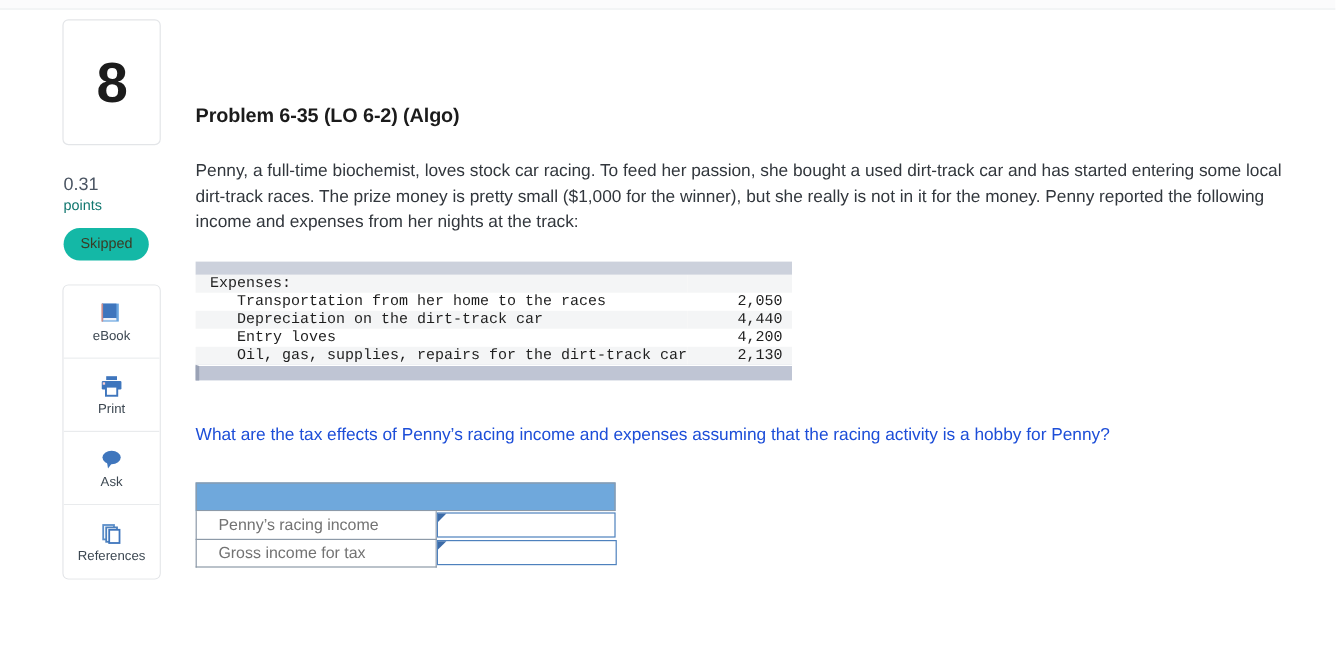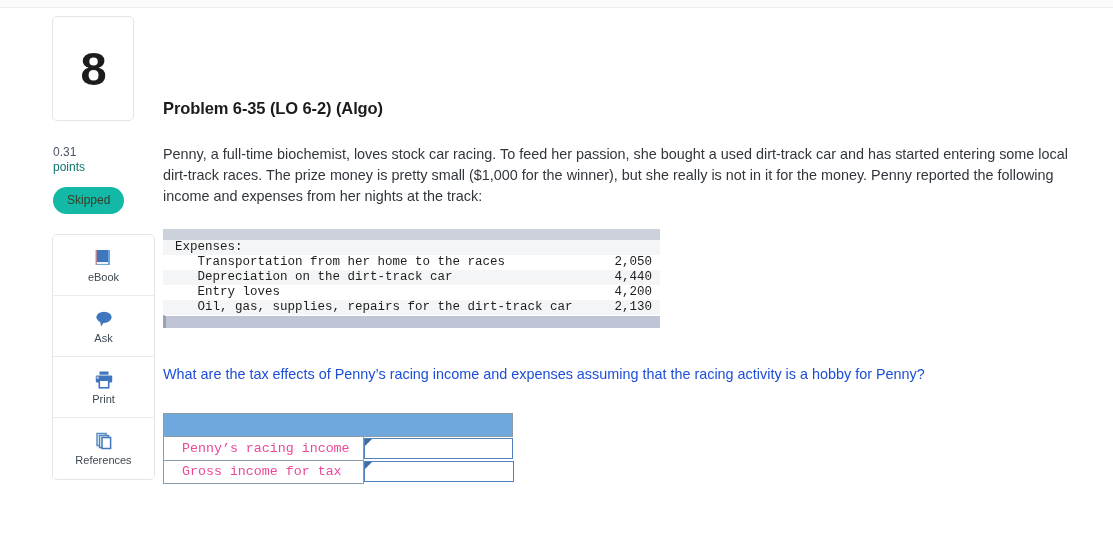--- a/index.html
+++ b/index.html
@@ -51,21 +51,21 @@
     font-weight: 700;
     color: #1c1c1c;
     line-height: 1;
     letter-spacing: -1px;
   }
   .points-wrap {
     margin-top: 24px;
     padding-left: 1px;
   }
   .points-val {
-    font-size: 12px;
+    font-size: 15px;
     color: #4b5563;
     line-height: 1.25;
   }
   .points-lbl {
     font-size: 12px;
     color: #0f766e;
     line-height: 1.3;
   }
   .skipped-badge {
     margin-top: 11px;
@@ -73,21 +73,21 @@
     background: #14b8a6;
     color: #3b3b25;
     font-size: 12px;
     padding: 7px 14px 8px 14px;
     border-radius: 14px;
     line-height: 1;
   }
 
   .tools {
     margin-top: 20px;
-    width: 103px;
+    width: 82px;
     border: 1px solid #e3e5e8;
     border-radius: 5px;
     background: #fff;
     overflow: hidden;
   }
   .tool {
     height: 61px;
     border-bottom: 1px solid #e9ebed;
     display: flex;
     flex-direction: column;
@@ -101,21 +101,21 @@
   .tool-label {
     font-size: 11px;
     color: #3d4852;
     line-height: 1;
   }
   .tool-ico { width: 22px; height: 22px; display: block; }
 
   
   .content {
     position: absolute;
-    left: 163px; top: 16px;
+    left: 163px; top: 5px;
     width: 940px;
   }
   .prob-title {
     margin: 74px 0 0 0;
     font-size: 16.5px;
     font-weight: 700;
     color: #1b1b1b;
     letter-spacing: -0.1px;
   }
   .prob-body {
@@ -182,23 +182,22 @@
     border: 1px solid #8d9aa8;
   }
   .ans-table {
     width: 350px;
     border-collapse: collapse;
     table-layout: fixed;
   }
   .ans-table td {
     height: 23px;
     font-size: 13.3px;
-    color: #ec4899;
+    color: #737373;
     padding: 0;
-    font-family: Liberation Mono, monospace;
   }
   .ans-lbl {
     width: 200px;
     border: 1px solid #8d9aa8;
     border-top: none;
     padding-left: 18px !important;
     background: #fff;
     white-space: nowrap;
   }
   .ans-cellwrap {
@@ -251,37 +250,37 @@
             <rect x="4" y="15" width="11" height="2" fill="#eef3fa"></rect>
             <rect x="2.5" y="3" width="1.4" height="15" fill="#c98e8e"></rect>
           </svg>
         </span>
         <span class="tool-label">eBook</span>
       </div>
 
       <div class="tool">
         <span class="tool-ico">
           <svg viewBox="0 0 22 22" width="22" height="22">
-            <ellipse cx="11" cy="9.3" rx="7.6" ry="5.6" fill="#3f76bd"></ellipse>
-            <path d="M7.2 13.2 L8.0 18.4 L11.6 13.6 Z" fill="#3f76bd"></path>
-          </svg>
-        </span>
-        <span class="tool-label">Ask</span>
-      </div>
-
-      <div class="tool">
-        <span class="tool-ico">
-          <svg viewBox="0 0 22 22" width="22" height="22">
             <rect x="6.5" y="2.5" width="9" height="3.2" fill="#3f76bd"></rect>
             <rect x="2.8" y="6.4" width="16.4" height="7.2" rx="1" fill="#3f76bd"></rect>
             <rect x="3.6" y="7.6" width="2" height="2" fill="#ffd0d0"></rect>
             <rect x="6.3" y="11.2" width="9.4" height="7.6" fill="#ffffff" stroke="#3f76bd" stroke-width="1.6"></rect>
           </svg>
         </span>
         <span class="tool-label">Print</span>
+      </div>
+
+      <div class="tool">
+        <span class="tool-ico">
+          <svg viewBox="0 0 22 22" width="22" height="22">
+            <ellipse cx="11" cy="9.3" rx="7.6" ry="5.6" fill="#3f76bd"></ellipse>
+            <path d="M7.2 13.2 L8.0 18.4 L11.6 13.6 Z" fill="#3f76bd"></path>
+          </svg>
+        </span>
+        <span class="tool-label">Ask</span>
       </div>
 
       <div class="tool">
         <span class="tool-ico">
           <svg viewBox="0 0 22 22" width="22" height="22">
             <rect x="4" y="3.5" width="9" height="12" fill="#ffffff" stroke="#5b8ec9" stroke-width="1.5"></rect>
             <rect x="6.5" y="5.5" width="9" height="12" fill="#ffffff" stroke="#4e81bd" stroke-width="1.5"></rect>
             <rect x="9" y="7.5" width="8.6" height="11" fill="#ffffff" stroke="#3f76bd" stroke-width="1.5"></rect>
           </svg>
         </span>

